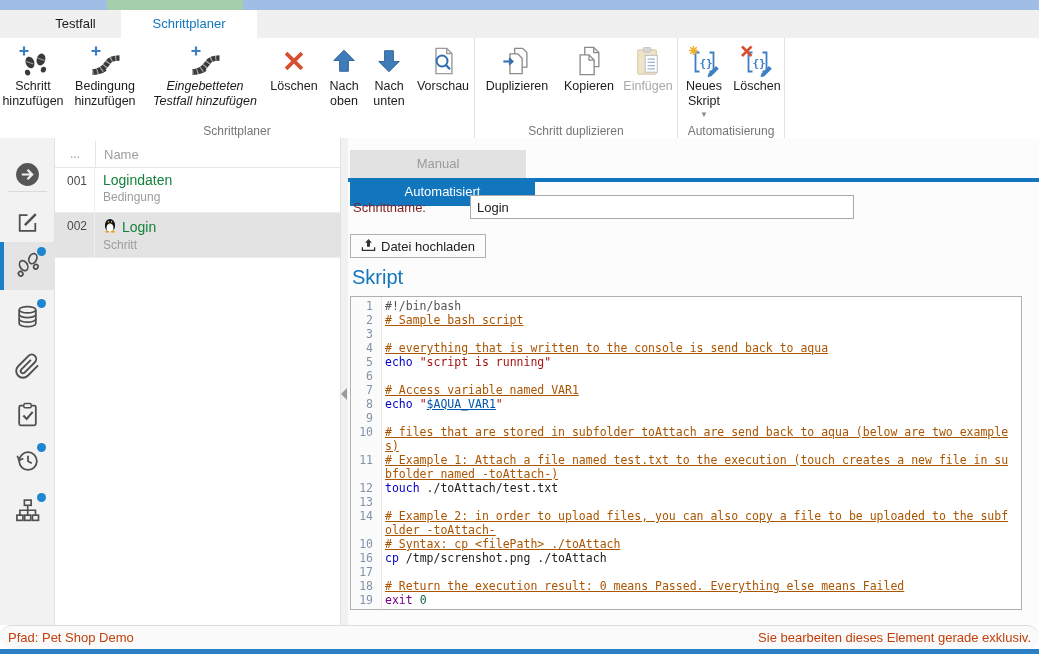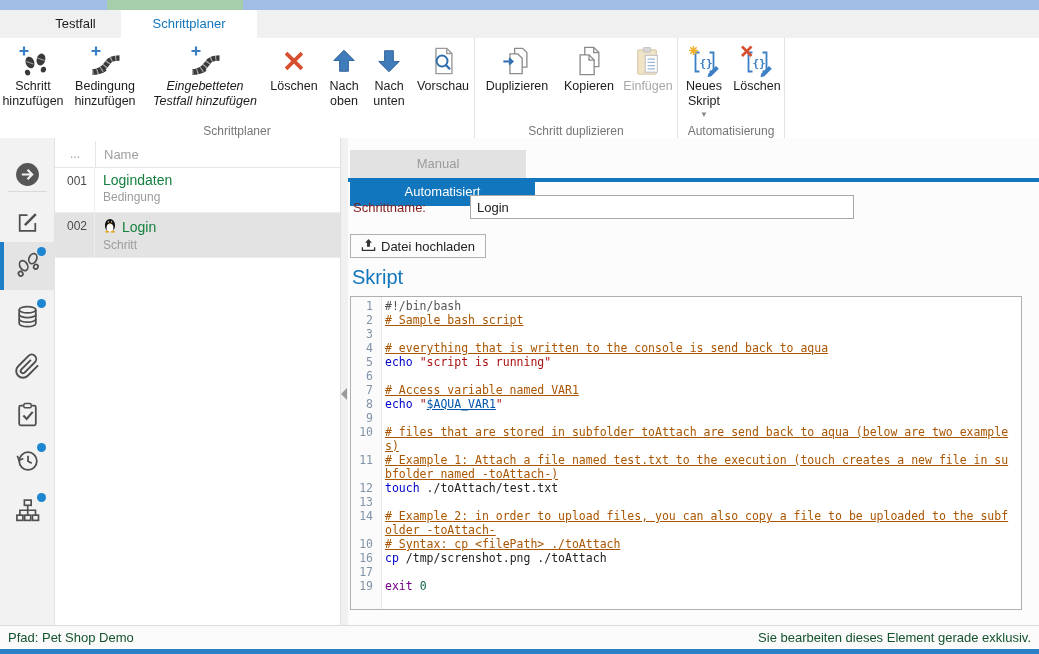--- a/index.html
+++ b/index.html
@@ -72,21 +72,21 @@
       font-family:"DejaVu Sans Mono",monospace;font-size:11.5px;line-height:14px;
       padding-top:2px;box-sizing:border-box;overflow:hidden;cursor:text;}
   .ed-row{display:flex;}
   .ed-gut{width:30px;flex:none;text-align:right;padding-right:8px;box-sizing:border-box;color:#8193a8;}
   .ed-code{padding-left:4px;max-width:628px;white-space:pre-wrap;word-break:break-all;color:#222;}
   .t-m{color:#555;}.t-c{color:#a50;text-decoration:underline;}.t-k{color:#00c;}.t-kw{color:#708;}
   .t-s{color:#a11;}.t-v{color:#05a;text-decoration:underline;}.t-n{color:#164;}.t-p{color:#222;}
   
   .statusbar{position:absolute;left:0;top:625px;width:1039px;height:24px;background:#fafafa;
       border-top:1px solid #dcdcdc;box-sizing:border-box;display:flex;justify-content:space-between;
-      font-size:13px;color:#14532d;line-height:23px;}
+      font-size:13px;color:#c2410c;line-height:23px;border-radius:12px;}
   .statusbar .sl{padding-left:8px;} .statusbar .sr{padding-right:8px;}
   .bottombar{position:absolute;left:0;top:649px;width:1039px;height:5px;background:#2b7fc4;}
 </style>
 </head>
 <body>
 
 <div class="topstrip">
   <div class="green"></div>
 </div>
 
@@ -424,20 +424,24 @@
         </div>
         <div class="ed-row">
           <div class="ed-gut">16</div>
           <div class="ed-code"><span class="t-k">cp</span><span class="t-p"> /tmp/screnshot.png ./toAttach</span></div>
         </div>
         <div class="ed-row">
           <div class="ed-gut">17</div>
           <div class="ed-code">&nbsp;</div>
         </div>
         <div class="ed-row">
+          <div class="ed-gut">18</div>
+          <div class="ed-code"><span class="t-c"># Return the execution result: 0 means Passed. Everything else means Failed</span></div>
+        </div>
+        <div class="ed-row">
           <div class="ed-gut">19</div>
           <div class="ed-code"><span class="t-kw">exit</span><span class="t-p"> </span><span class="t-n">0</span></div>
         </div>
       </div>
   </div>
 </div>
 
 <div class="statusbar">
   <span class="sl">Pfad: Pet Shop Demo</span>
   <span class="sr">Sie bearbeiten dieses Element gerade exklusiv.</span>

